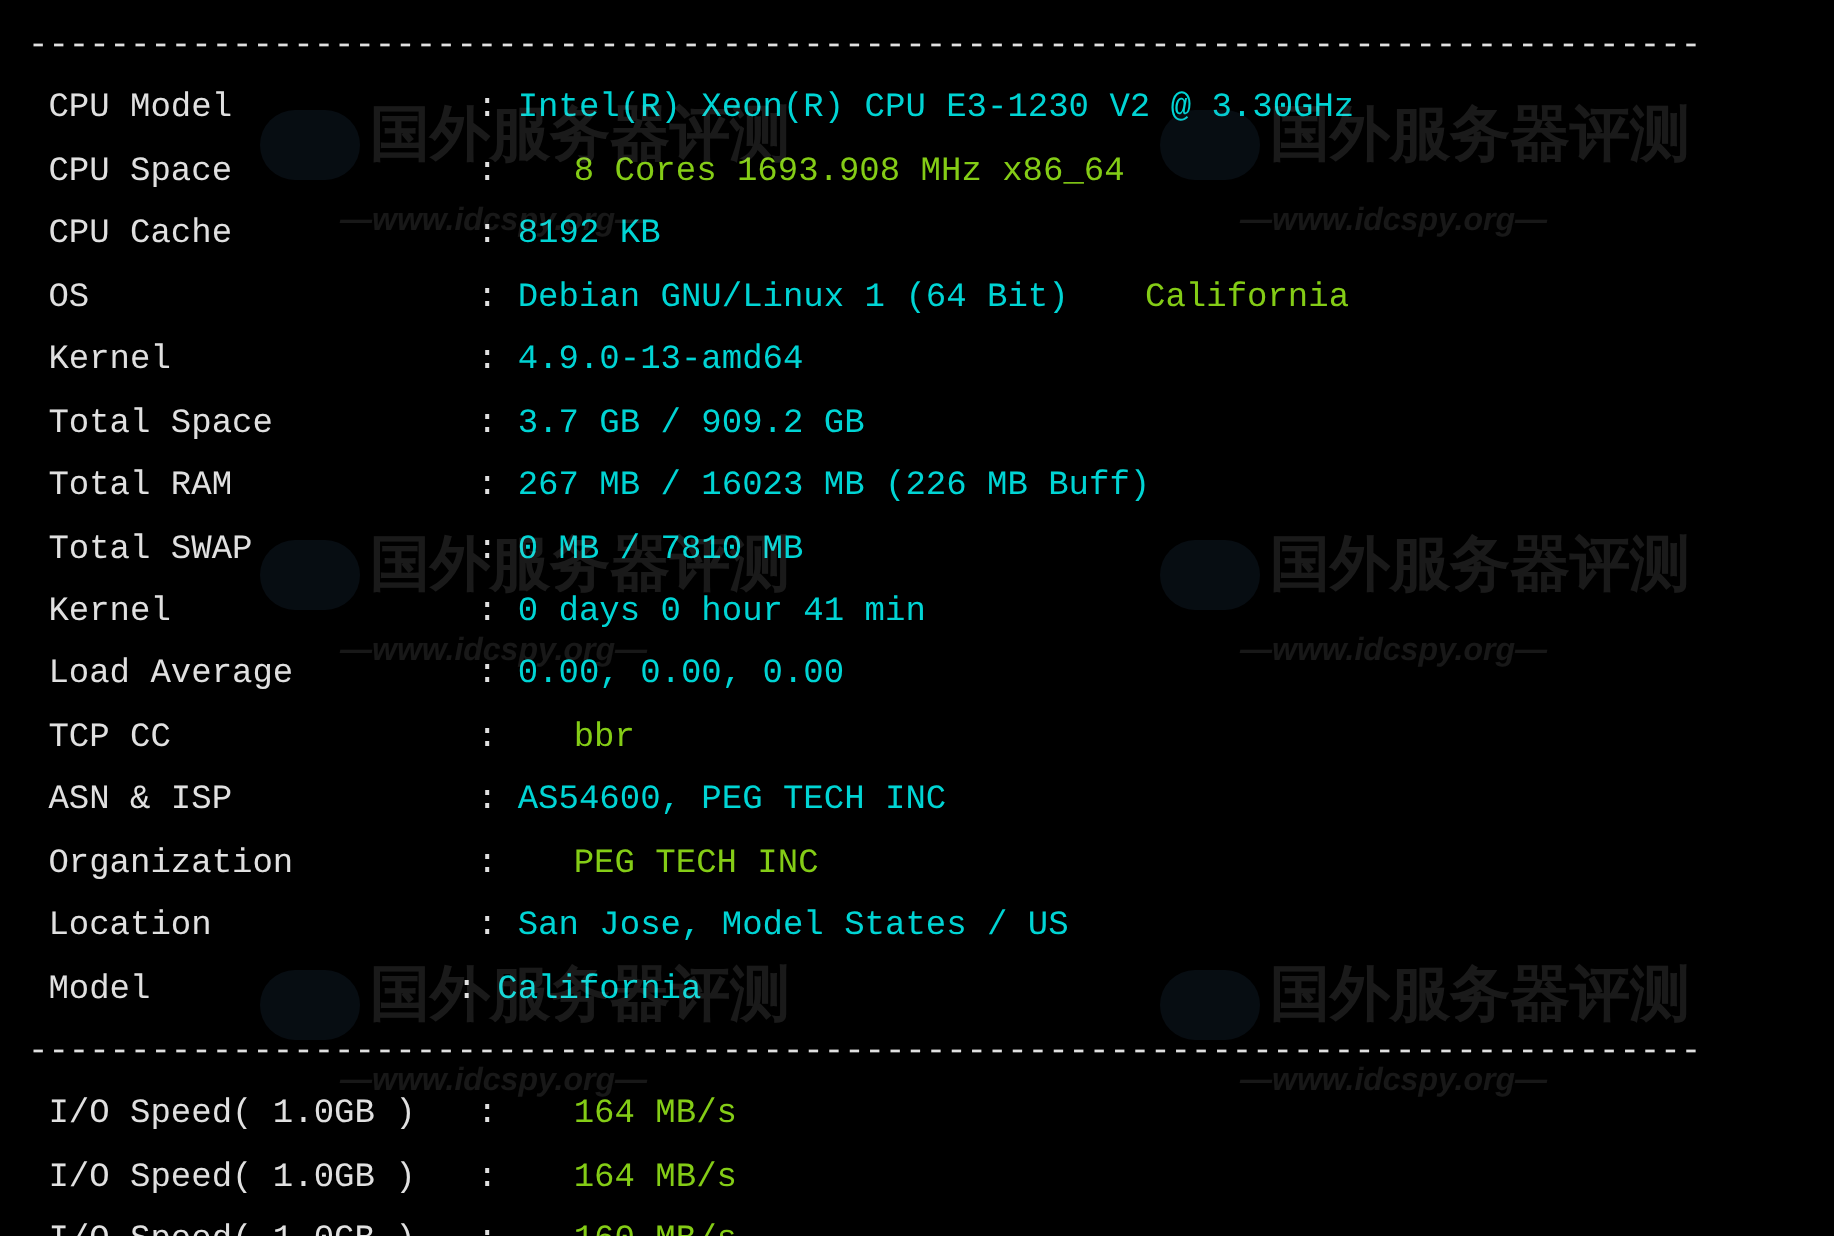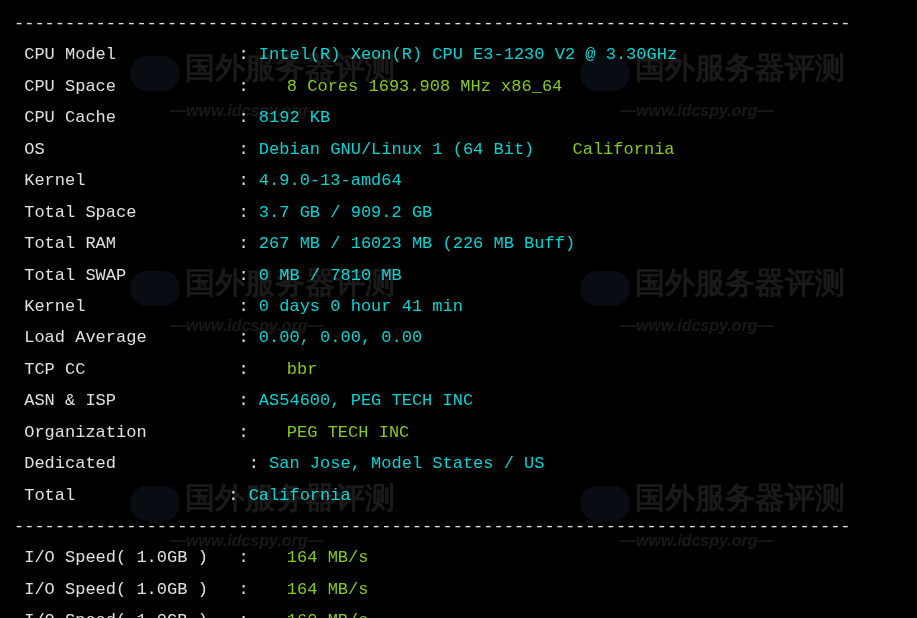--- a/index.html
+++ b/index.html
@@ -120,23 +120,23 @@
 <div class="row"> <span class="label">Kernel</span>               <span class="colon">:</span> <span class="cyan">0 days 0 hour 41 min</span></div>
 
 <div class="row"> <span class="label">Load Average</span>         <span class="colon">:</span> <span class="cyan">0.00, 0.00, 0.00</span></div>
 
 <div class="row"> <span class="label">TCP CC</span>               <span class="colon">:</span> <span class="yellow">bbr</span></div>
 
 <div class="row"> <span class="label">ASN &amp; ISP</span>            <span class="colon">:</span> <span class="cyan">AS54600, PEG TECH INC</span></div>
 
 <div class="row"> <span class="label">Organization</span>         <span class="colon">:</span> <span class="yellow">PEG TECH INC</span></div>
 
-<div class="row"> <span class="label">Dedicated</span>             <span class="colon">:</span> <span class="cyan">San Jose, Model States / US</span></div>
+<div class="row"> <span class="label">Location</span>             <span class="colon">:</span> <span class="cyan">San Jose, Model States / US</span></div>
 
-<div class="row"> <span class="label">Total</span>               <span class="colon">:</span> <span class="cyan">California</span></div>
+<div class="row"> <span class="label">Model</span>               <span class="colon">:</span> <span class="cyan">California</span></div>
 
 <div class="divider">----------------------------------------------------------------------------------</div>
 
 <div class="row"> <span class="label">I/O Speed( 1.0GB )</span>   <span class="colon">:</span> <span class="yellow">164 MB/s</span></div>
 
 <div class="row"> <span class="label">I/O Speed( 1.0GB )</span>   <span class="colon">:</span> <span class="yellow">164 MB/s</span></div>
 
 <div class="row"> <span class="label">I/O Speed( 1.0GB )</span>   <span class="colon">:</span> <span class="yellow">160 MB/s</span></div>
 
 </body></html>

